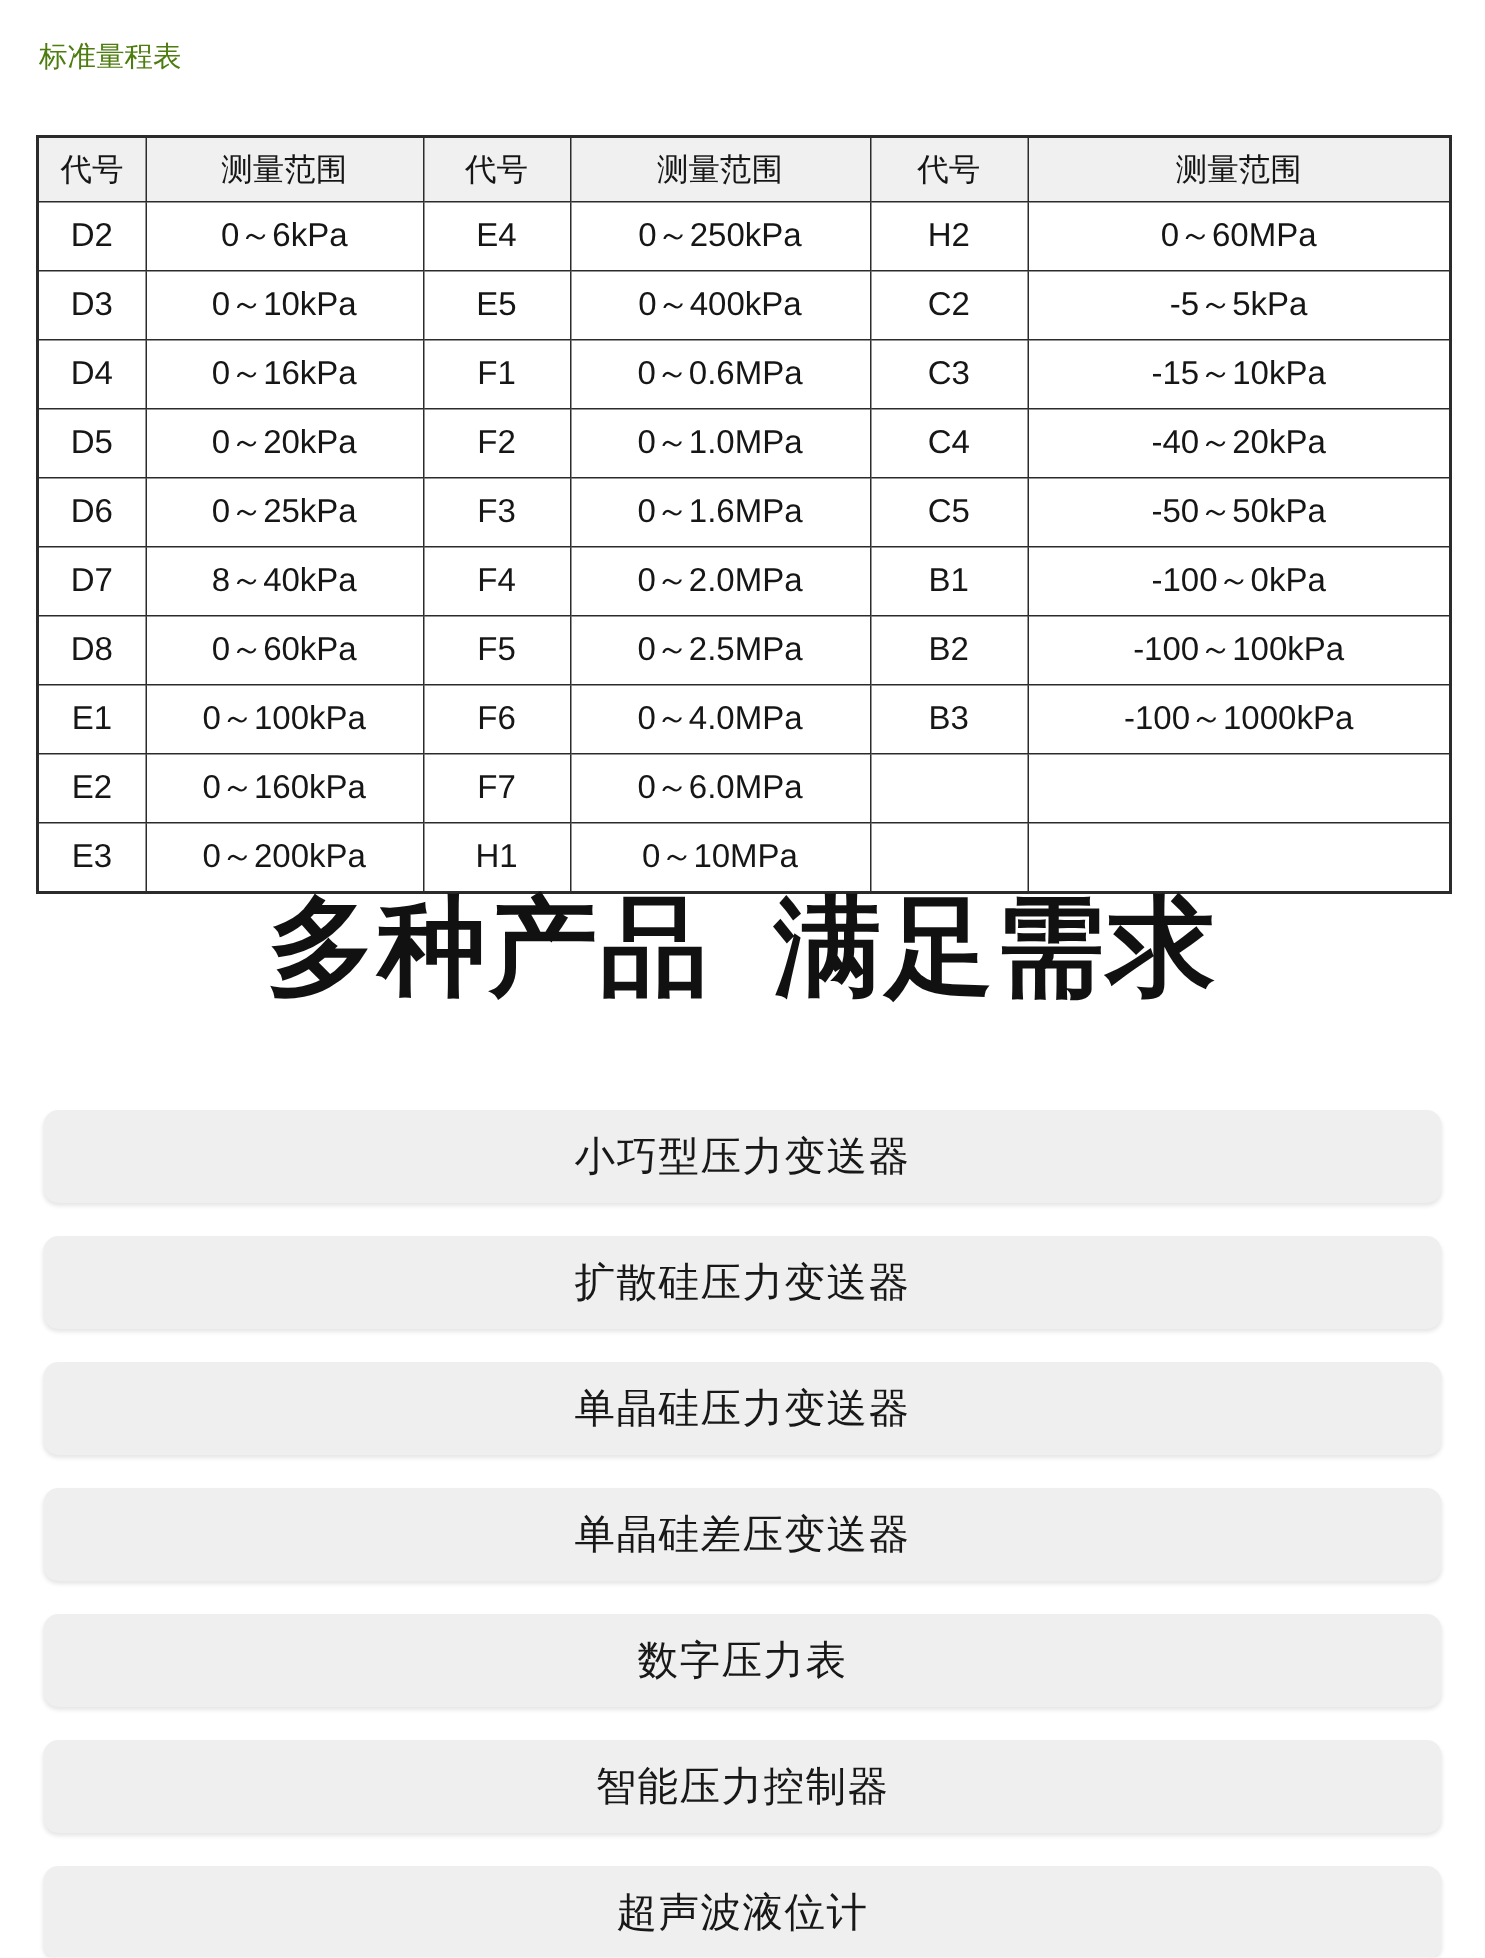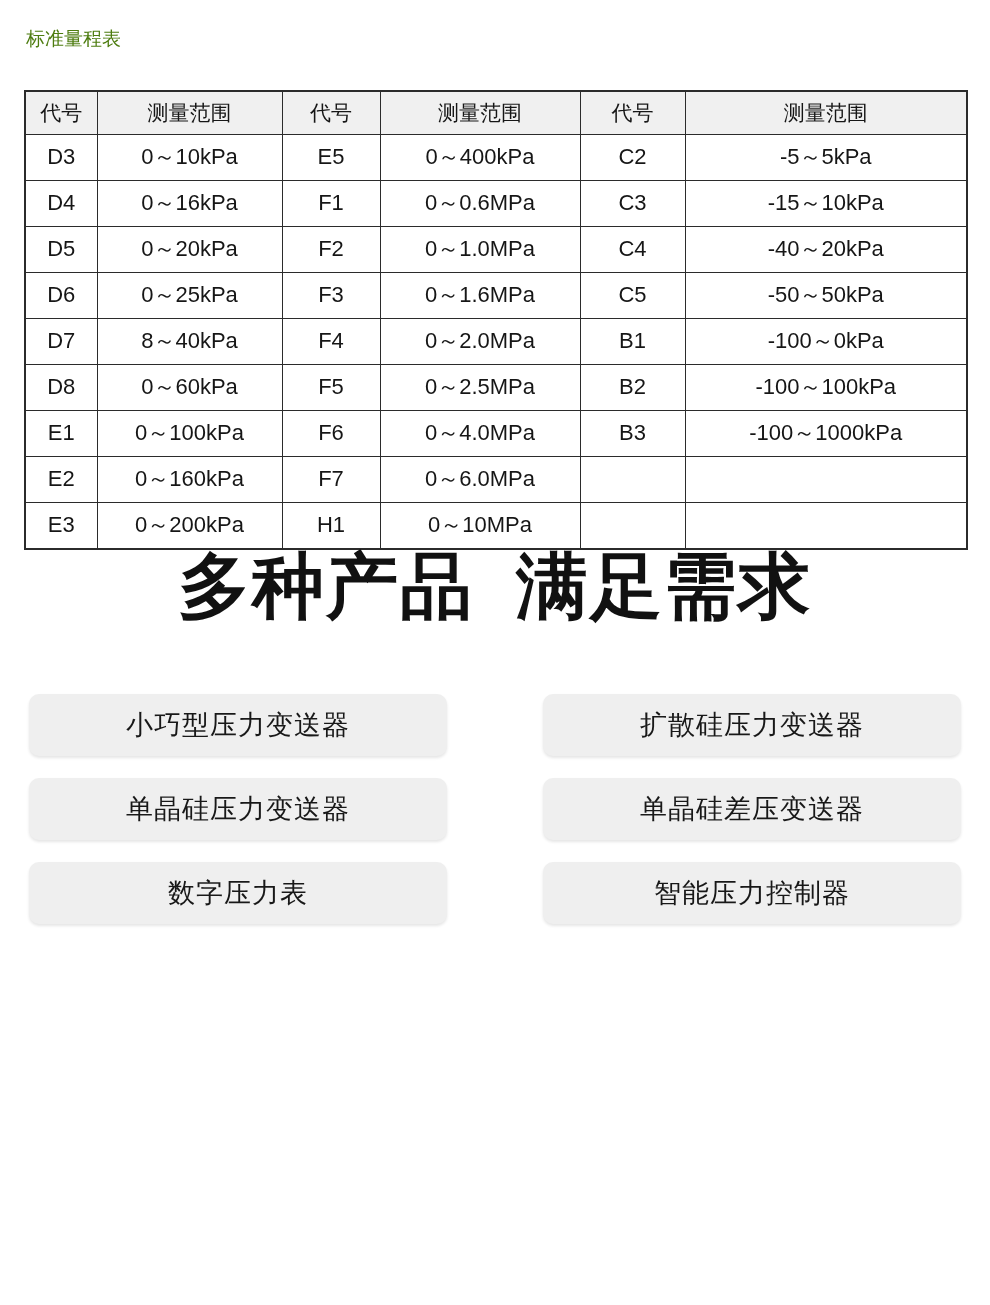--- a/index.html
+++ b/index.html
@@ -71,21 +71,21 @@
   .headline .gap {
     display: inline-block;
     width: 42px;
   }
 
   
   .pill-grid {
     margin: 72px auto 0 auto;
     width: 932px;
     display: grid;
-    grid-template-columns: 1fr 1fr;
+    grid-template-columns: 1fr;
     column-gap: 96px;
     row-gap: 22px;
   }
   .pill {
     background: #efefef;
     border-radius: 10px;
     height: 62px;
     display: flex;
     align-items: center;
     justify-content: center;
@@ -114,20 +114,28 @@
         <th>代号</th>
         <th>测量范围</th>
         <th>代号</th>
         <th>测量范围</th>
         <th>代号</th>
         <th>测量范围</th>
       </tr>
     </thead>
     <tbody>
       <tr>
+        <td>D2</td>
+        <td>0～6kPa</td>
+        <td>E4</td>
+        <td>0～250kPa</td>
+        <td>H2</td>
+        <td>0～60MPa</td>
+      </tr>
+      <tr>
         <td>D3</td>
         <td>0～10kPa</td>
         <td>E5</td>
         <td>0～400kPa</td>
         <td>C2</td>
         <td>-5～5kPa</td>
       </tr>
       <tr>
         <td>D4</td>
         <td>0～16kPa</td>
@@ -200,13 +208,14 @@
   <span>多种产品</span><span class="gap"></span><span>满足需求</span>
 </div>
 
 <div class="pill-grid">
   <div class="pill">小巧型压力变送器</div>
   <div class="pill">扩散硅压力变送器</div>
   <div class="pill">单晶硅压力变送器</div>
   <div class="pill">单晶硅差压变送器</div>
   <div class="pill">数字压力表</div>
   <div class="pill">智能压力控制器</div>
+  <div class="pill">超声波液位计</div>
 </div>
 
 </body></html>

